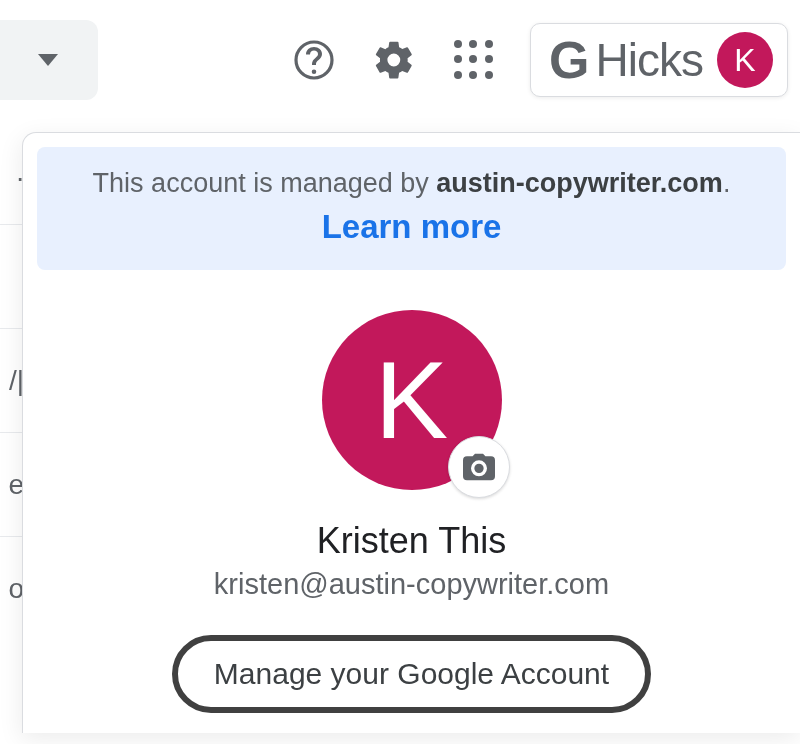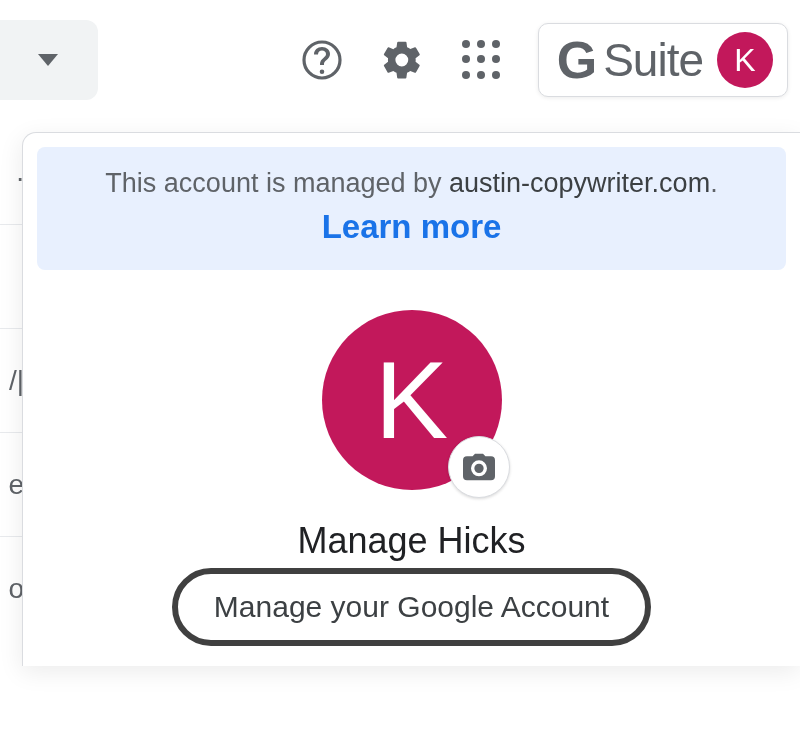--- a/index.html
+++ b/index.html
@@ -79,21 +79,21 @@
   .managed-banner {
     margin:14px 14px 0 14px;
     background:#e8f0fe;
     border-radius:8px;
     padding:18px 20px 20px;
     text-align:center;
     font-size:27px;
     color:#5f6368;
     line-height:1.35;
   }
-  .managed-banner b { color:#3c4043; font-weight:400; }
+  .managed-banner b { color:#3c4043; font-weight:700; }
   .learn-more { display:block; color:#1a73e8; font-weight:600; margin-top:4px; text-decoration:none; font-size:33px;}
 
   .profile-area { text-align:center; padding:40px 20px 20px; }
   .big-avatar-wrap { position:relative; width:180px;height:180px;margin:0 auto 30px; }
   .big-avatar { width:180px;height:180px;border-radius:50%;background:#c2185b;color:#fff;display:flex;align-items:center;justify-content:center;font:400 110px Arial; }
   .camera-badge {
     position:absolute; right:-8px; bottom:-8px; width:62px;height:62px;border-radius:50%;background:#fff;border:1px solid #dadce0;display:flex;align-items:center;justify-content:center;box-shadow:0 1px 3px rgba(0,0,0,.15);cursor:pointer;
   }
   .camera-svg { width:32px;height:28px; }
 
@@ -137,21 +137,21 @@
         <span></span>
         <span></span>
         <span></span>
         <span></span>
     </span>
   </button>
 
   <div class="gsuite-chip">
     <span class="gsuite-logo">
       <span class="gsuite-g">G</span>
-      <span class="gsuite-suite">Suite</span>
+      <span class="gsuite-suite">Hicks</span>
     </span>
     <span class="mini-avatar">K</span>
   </div>
 </div>
 
 <div class="bg-rows">
   <div>.</div>
   <div></div>
   <div>/|</div>
   <div>e</div>
@@ -166,16 +166,17 @@
 
   <div class="profile-area">
     <div class="big-avatar-wrap">
       <div class="big-avatar">K</div>
       <button class="camera-badge">
         <svg class="camera-svg" viewBox="0 0 24 20">
           <path fill="#5f6368" d="M9 0l-1.8 2H3a3 3 0 0 0-3 3v12a3 3 0 0 0 3 3h18a3 3 0 0 0 3-3V5a3 3 0 0 0-3-3h-4.2L15 0H9zm3 5a6 6 0 1 1 0 12 6 6 0 0 1 0-12zm0 2.5a3.5 3.5 0 1 0 0 7 3.5 3.5 0 0 0 0-7z"></path>
         </svg>
       </button>
     </div>
-    <div class="display-name">Manage Hicks</div>
+    <div class="display-name">Kristen This</div>
+    <div class="email">kristen@austin-copywriter.com</div>
     <button class="manage-btn">Manage your Google Account</button>
   </div>
 </div>
 
 </body></html>

